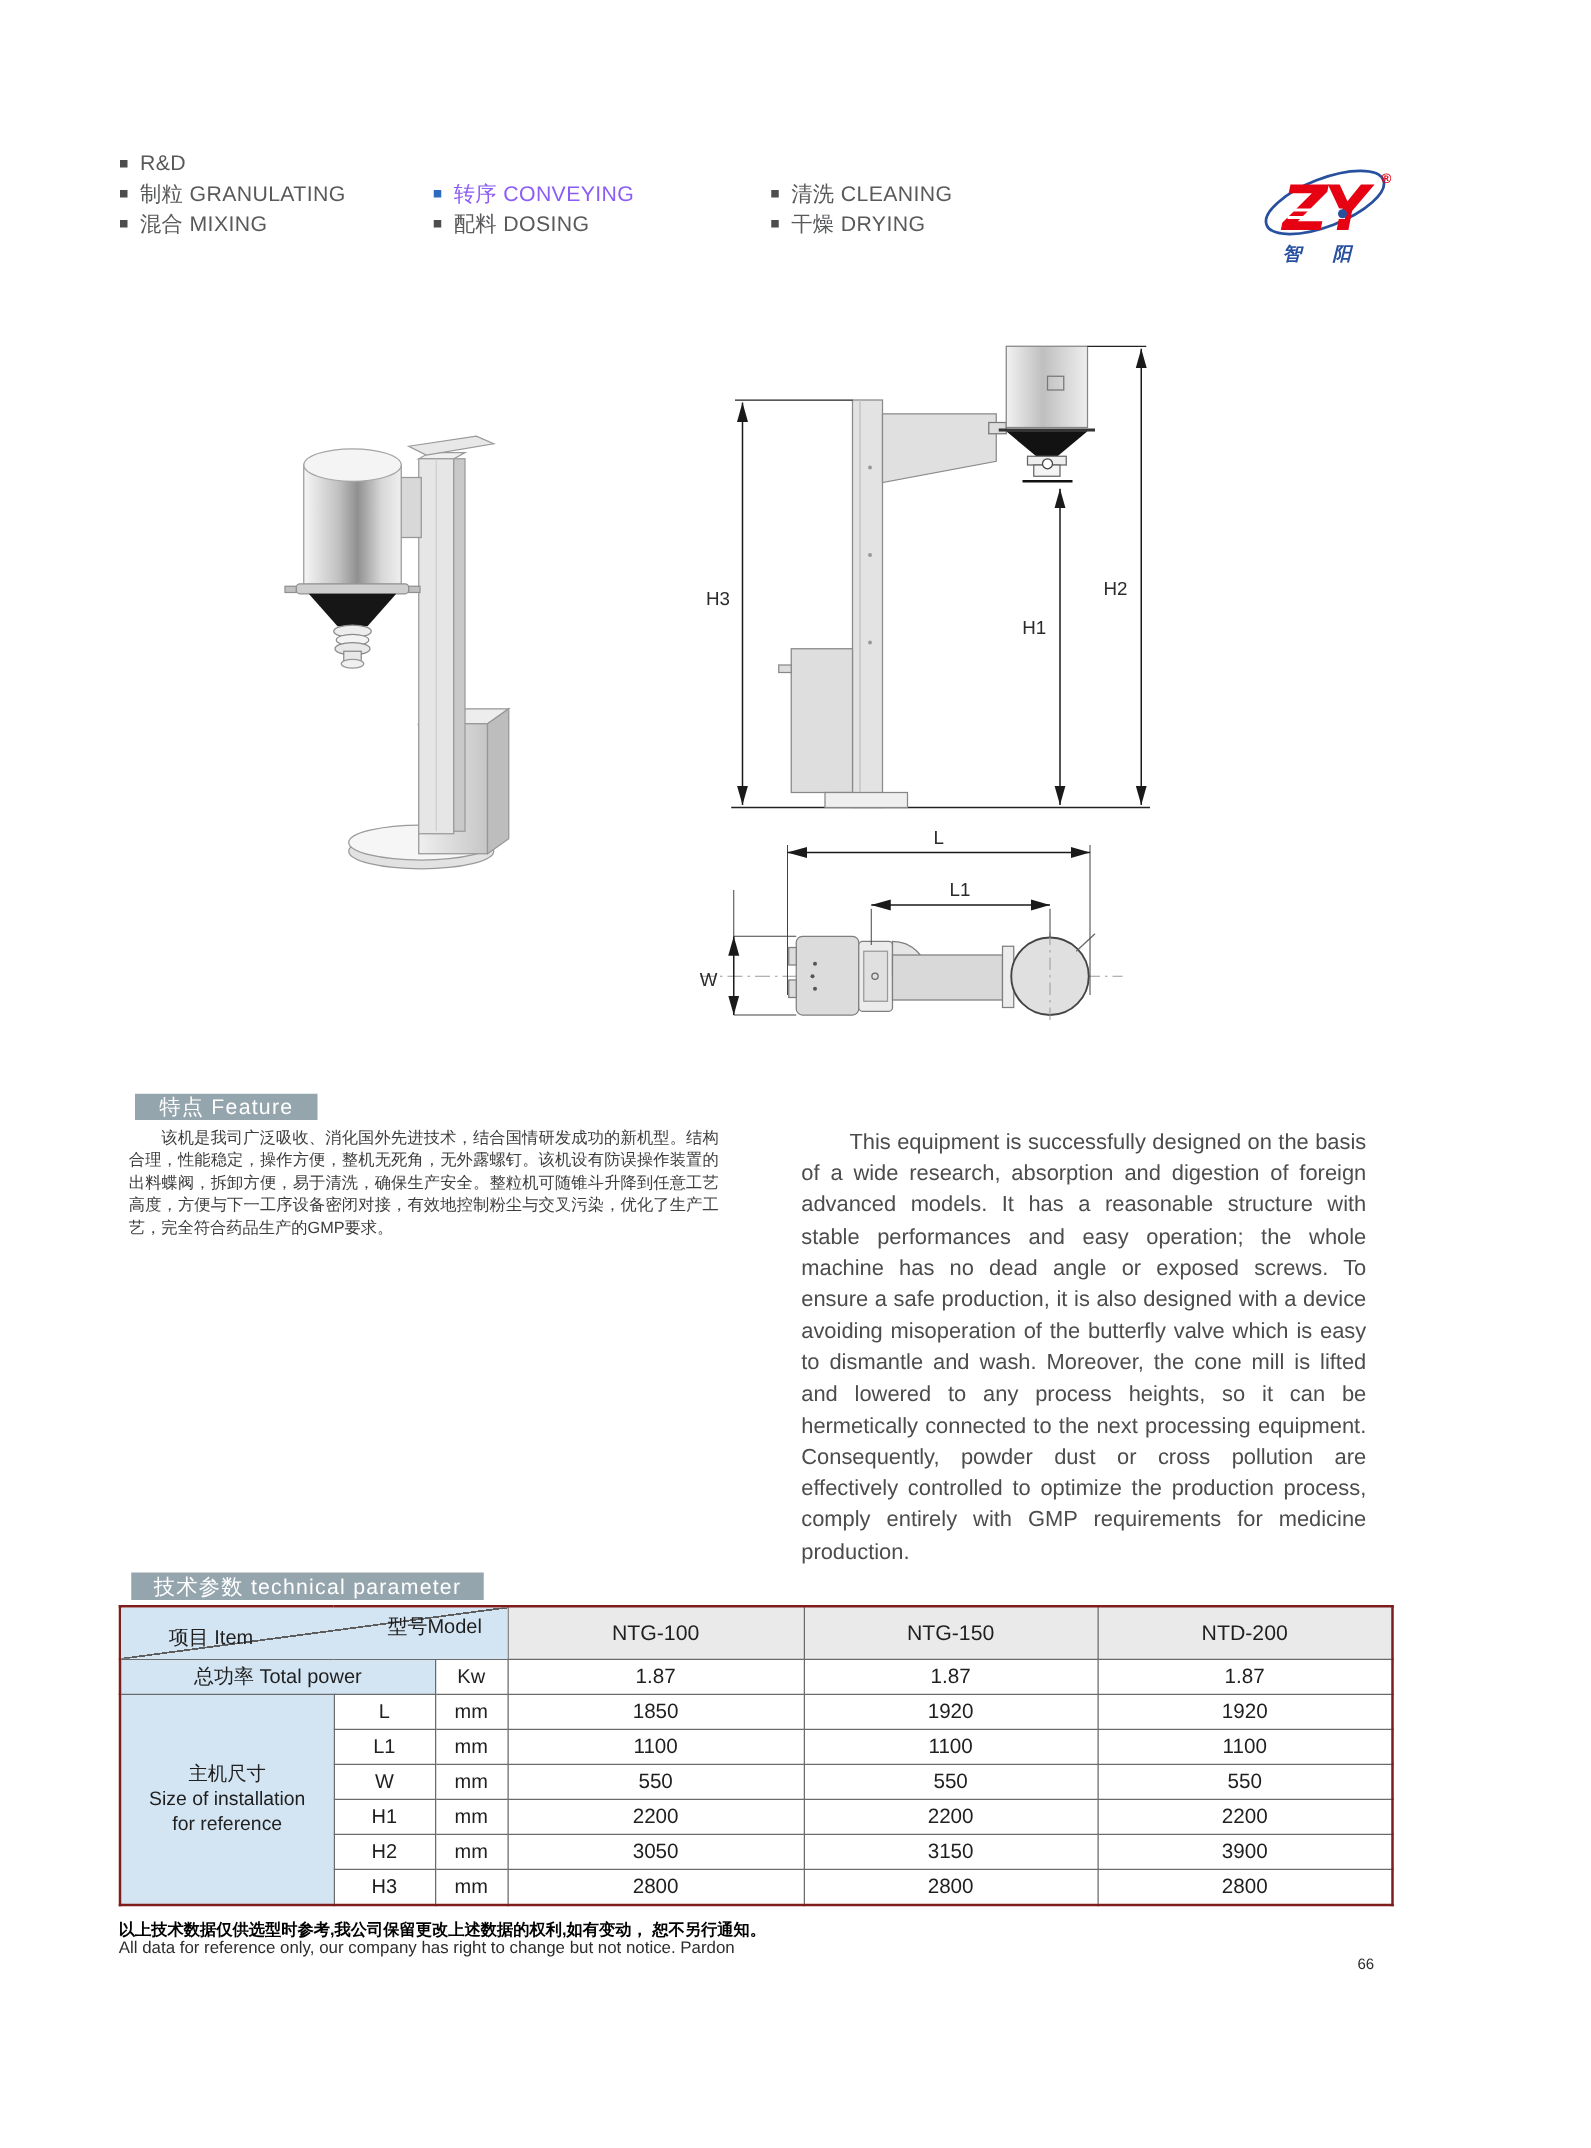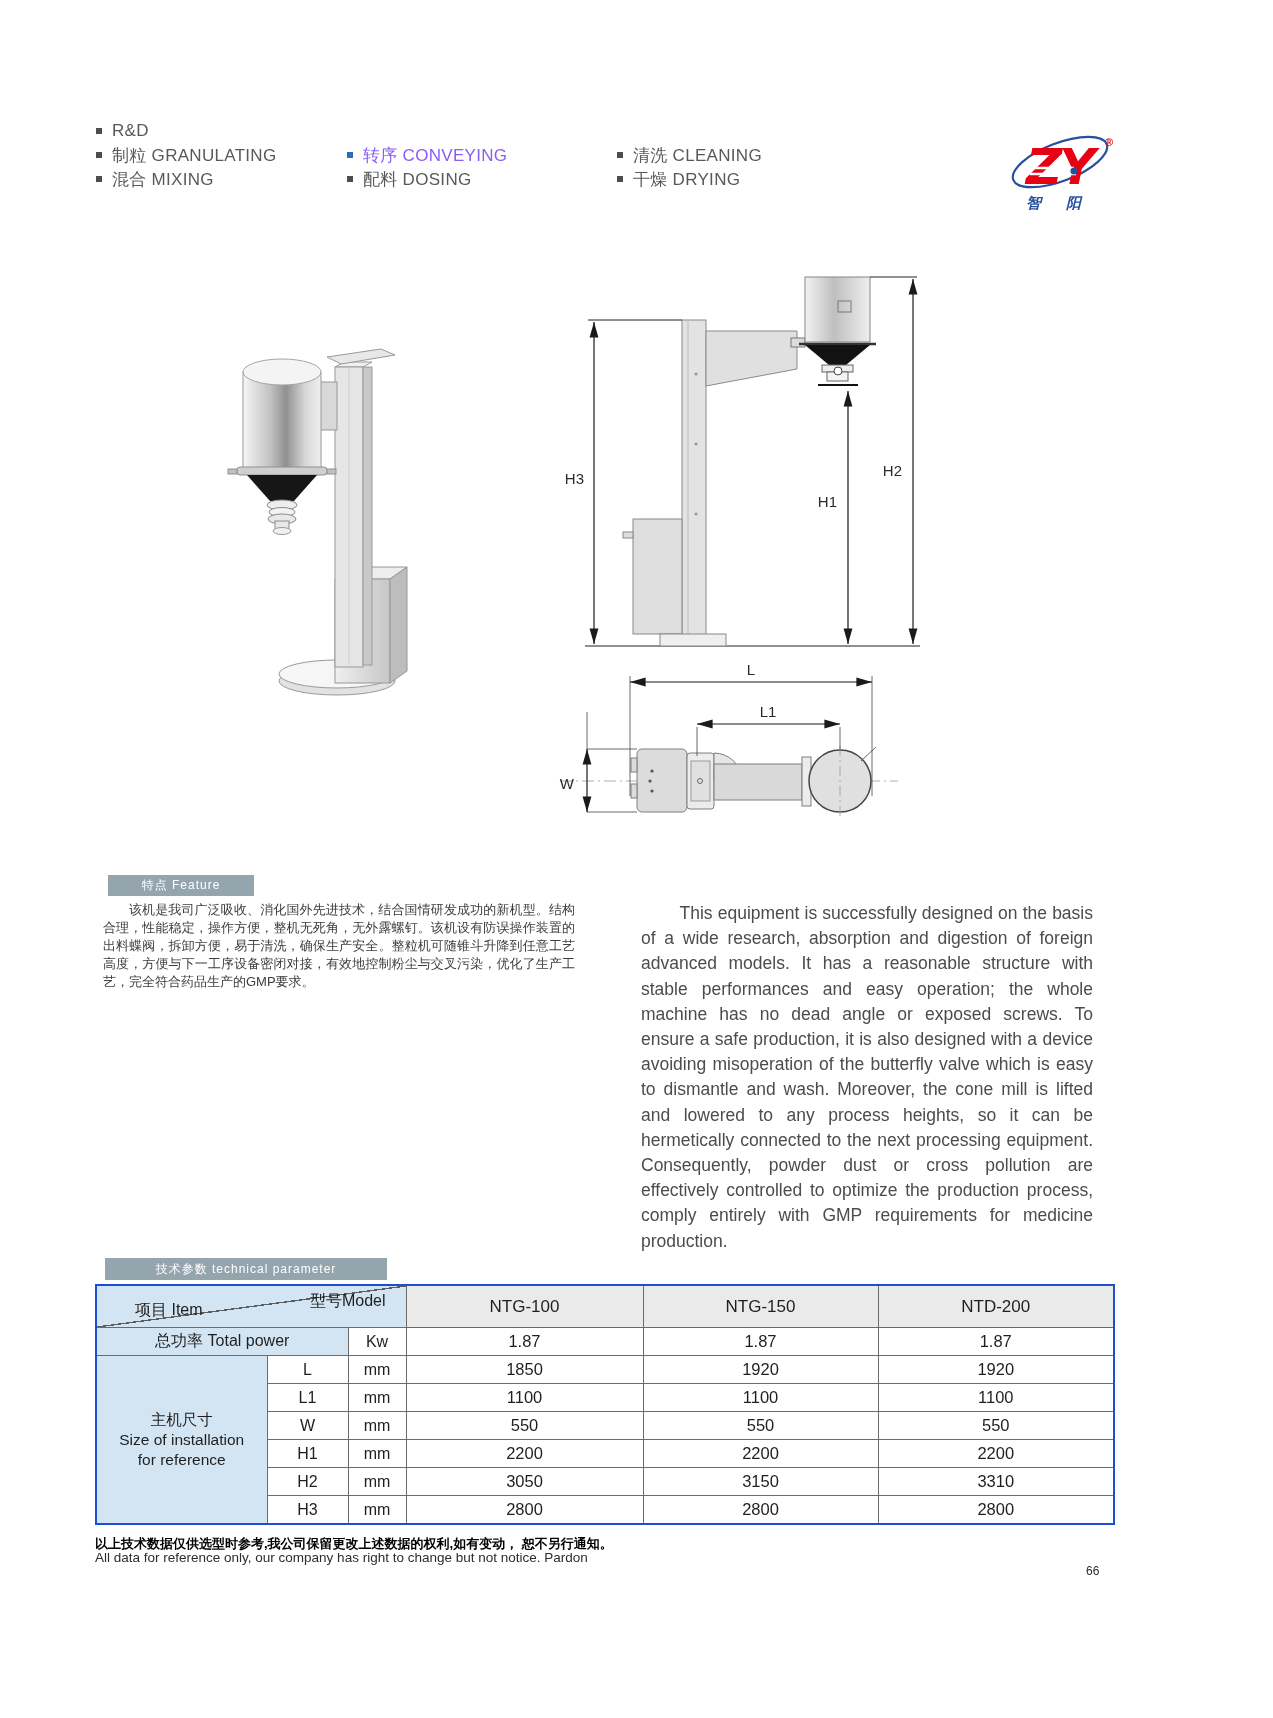--- a/index.html
+++ b/index.html
@@ -13,32 +13,32 @@
   .menu-item .bullet{width:6px;height:6px;background:#4d4d4d;display:inline-block;margin-right:10px;flex:0 0 auto;}
   .menu-item.active{color:#8b5cf6;}
   .menu-item.active .bullet{background:#2e6ac0;}
   
   .logo{position:absolute;left:1008px;top:120px;width:118px;height:92px;}
   
   .draw3d{position:absolute;left:185px;top:245px;width:300px;height:480px;}
   .drawdim{position:absolute;left:500px;top:240px;width:460px;height:580px;}
   .dimtxt{font-family:"Liberation Sans",sans-serif;font-size:15px;fill:#2b2b2b;}
   
-  .badge{position:absolute;background:#95a5ae;color:#ffffff;font-size:12px;
+  .badge{position:absolute;background:#95a5ae;color:#ffffff;font-size:17px;
     display:flex;align-items:center;justify-content:center;letter-spacing:1px;white-space:nowrap;}
   .badge.feature{left:108px;top:871px;width:146px;height:21px;}
   .badge.params{left:105px;top:1254px;width:282px;height:22px;}
   
   .para-zh{position:absolute;left:103px;top:897px;width:472px;font-size:13px;line-height:18px;
     color:#3d3d3d;text-align:justify;text-indent:2em;margin:0;}
   .para-en{position:absolute;left:641px;top:897px;width:452px;font-size:17.5px;line-height:25.2px;
     color:#4c4c4c;text-align:justify;text-indent:2.2em;margin:0;}
   
   .ptable{position:absolute;left:95px;top:1280px;width:1018px;border-collapse:collapse;
-    table-layout:fixed;font-size:16px;color:#1f1f1f;border:2px solid #1d4ed8;}
+    table-layout:fixed;font-size:16px;color:#1f1f1f;border:2px solid #7f1d1d;}
   .ptable td{border:1px solid #6b6b6b;text-align:center;vertical-align:middle;padding:0;height:27px;}
   .ptable tr.head td{height:41px;font-size:17px;}
   .ptable .blue{background:#d3e5f3;}
   .ptable .gray{background:#eaeaea;}
   .ptable .corner{position:relative;}
   .ptable .corner .diag{position:absolute;inset:0;pointer-events:none;
     background:linear-gradient(to bottom right,transparent calc(50% - 0.7px),#5d5d5d calc(50% - 0.7px),#5d5d5d calc(50% + 0.7px),transparent calc(50% + 0.7px));}
   .ptable .corner .c-top{position:absolute;right:20px;top:5px;font-size:16px;}
   .ptable .corner .c-bot{position:absolute;left:38px;bottom:6px;font-size:16px;}
   .ptable .group div{line-height:20px;font-size:15.5px;}
@@ -312,21 +312,21 @@
       <td>mm</td>
       <td class="val">2200</td>
       <td class="val">2200</td>
       <td class="val">2200</td>
     </tr>
     <tr>
       <td>H2</td>
       <td>mm</td>
       <td class="val">3050</td>
       <td class="val">3150</td>
-      <td class="val">3310</td>
+      <td class="val">3900</td>
     </tr>
     <tr>
       <td>H3</td>
       <td>mm</td>
       <td class="val">2800</td>
       <td class="val">2800</td>
       <td class="val">2800</td>
     </tr>
     </tbody>
   </table>

